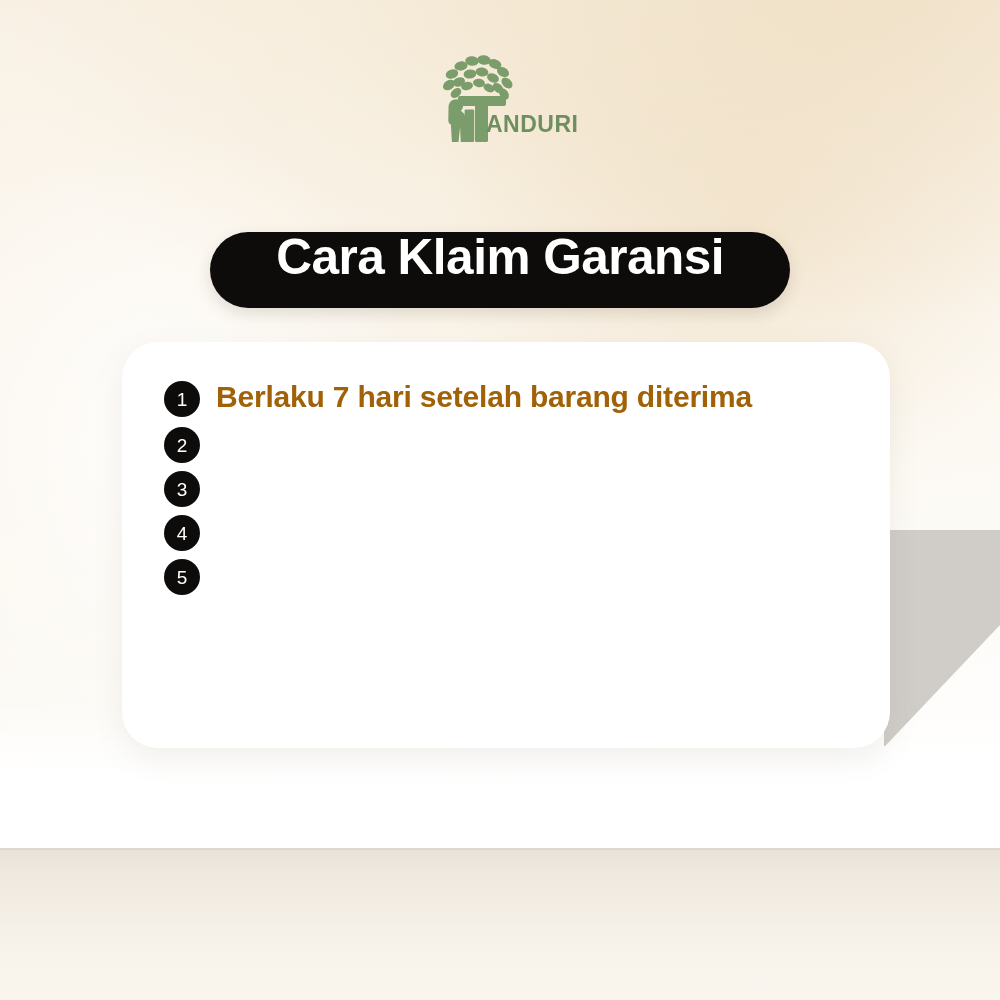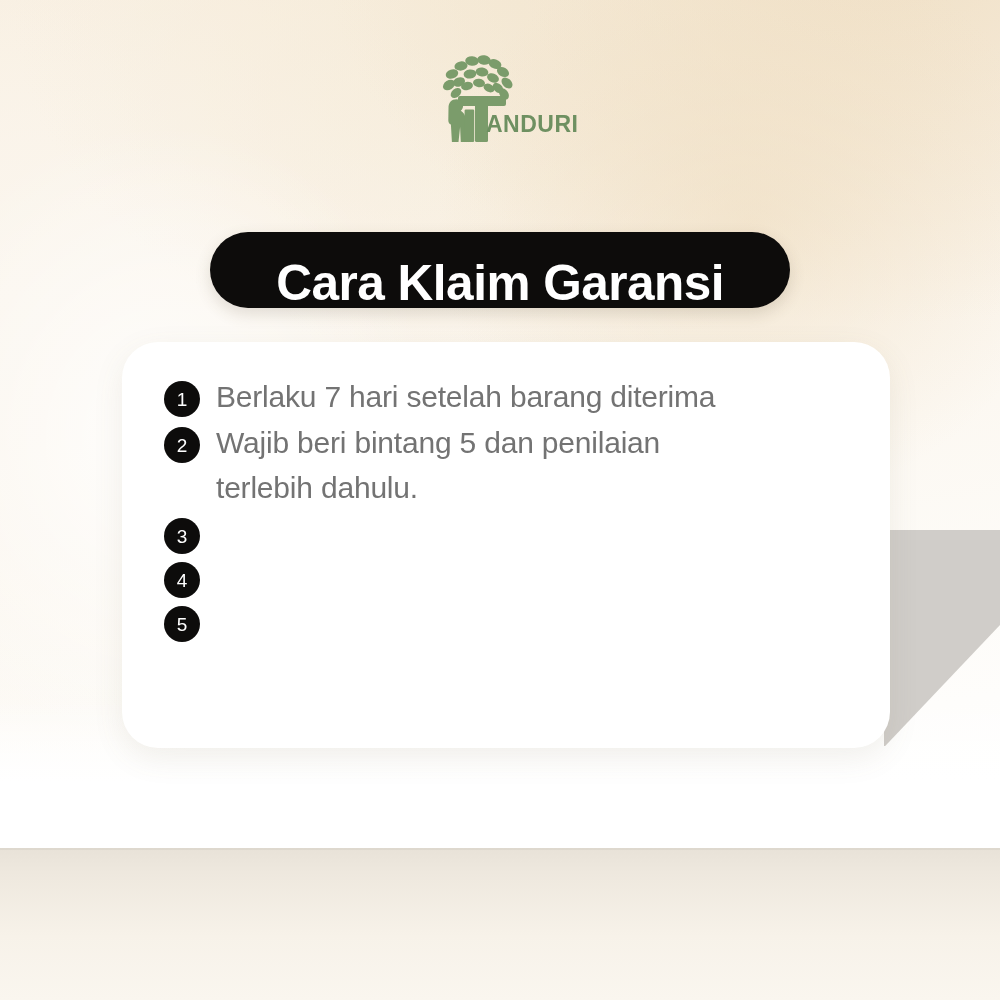--- a/index.html
+++ b/index.html
@@ -107,21 +107,21 @@
   
   .title-pill {
     position: absolute;
     left: 210px;
     top: 232px;
     width: 580px;
     height: 76px;
     background: #0d0c0b;
     border-radius: 38px;
     display: flex;
-    align-items: flex-end;
+    align-items: flex-start;
     justify-content: center;
     box-shadow: 0 6px 16px rgba(80,66,45,0.16);
   }
   .title-text {
     color: #ffffff;
     font-family: "Liberation Sans", sans-serif;
     font-weight: 700;
     font-size: 50px;
     letter-spacing: -0.5px;
     line-height: 1;
@@ -176,22 +176,22 @@
     display: flex;
     align-items: center;
     justify-content: center;
     margin-top: 6px;
     margin-right: 16px;
     line-height: 1;
   }
   .item-text {
     font-family: "Liberation Sans", sans-serif;
     font-size: 30px;
-    font-weight: 400;
-    color: #737373;
+    font-weight: 700;
+    color: #a16207;
     line-height: 1.48;
     letter-spacing: -0.2px;
     white-space: pre-line;
     max-width: 620px;
   }
 </style>
 </head>
 <body>
 
 <div id="poster">
@@ -248,22 +248,20 @@
   <div class="card">
     <div class="list">
 
       <div class="list-item">
         <div class="badge">1</div>
         <div class="item-text">Berlaku 7 hari setelah barang diterima</div>
       </div>
 
       <div class="list-item">
         <div class="badge">2</div>
-        <div class="item-text">Wajib beri bintang 5 dan penilaian
-terlebih dahulu.</div>
       </div>
 
       <div class="list-item">
         <div class="badge">3</div>
       </div>
 
       <div class="list-item">
         <div class="badge">4</div>
       </div>
 

